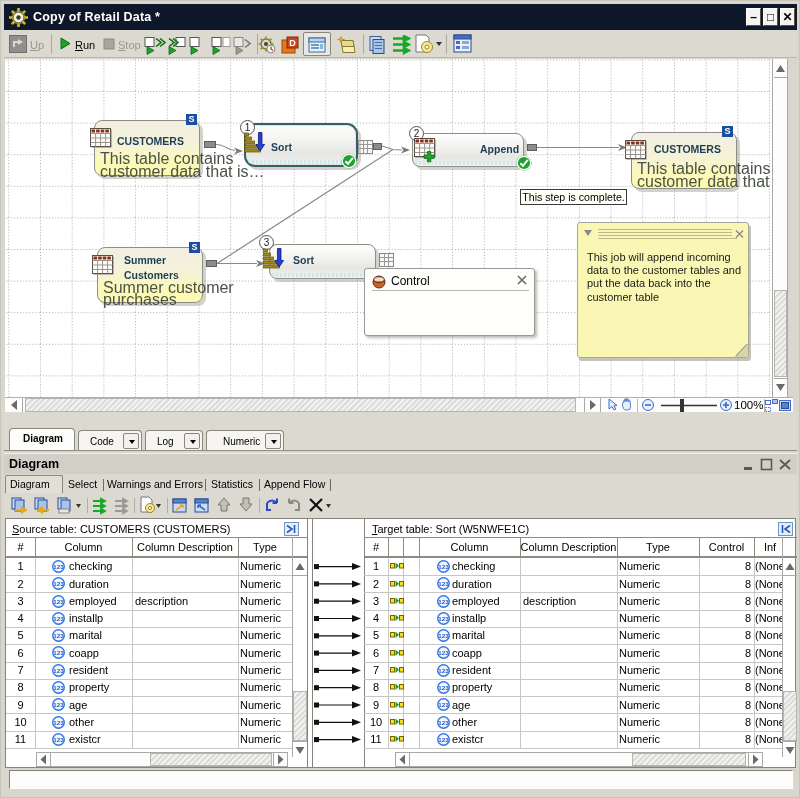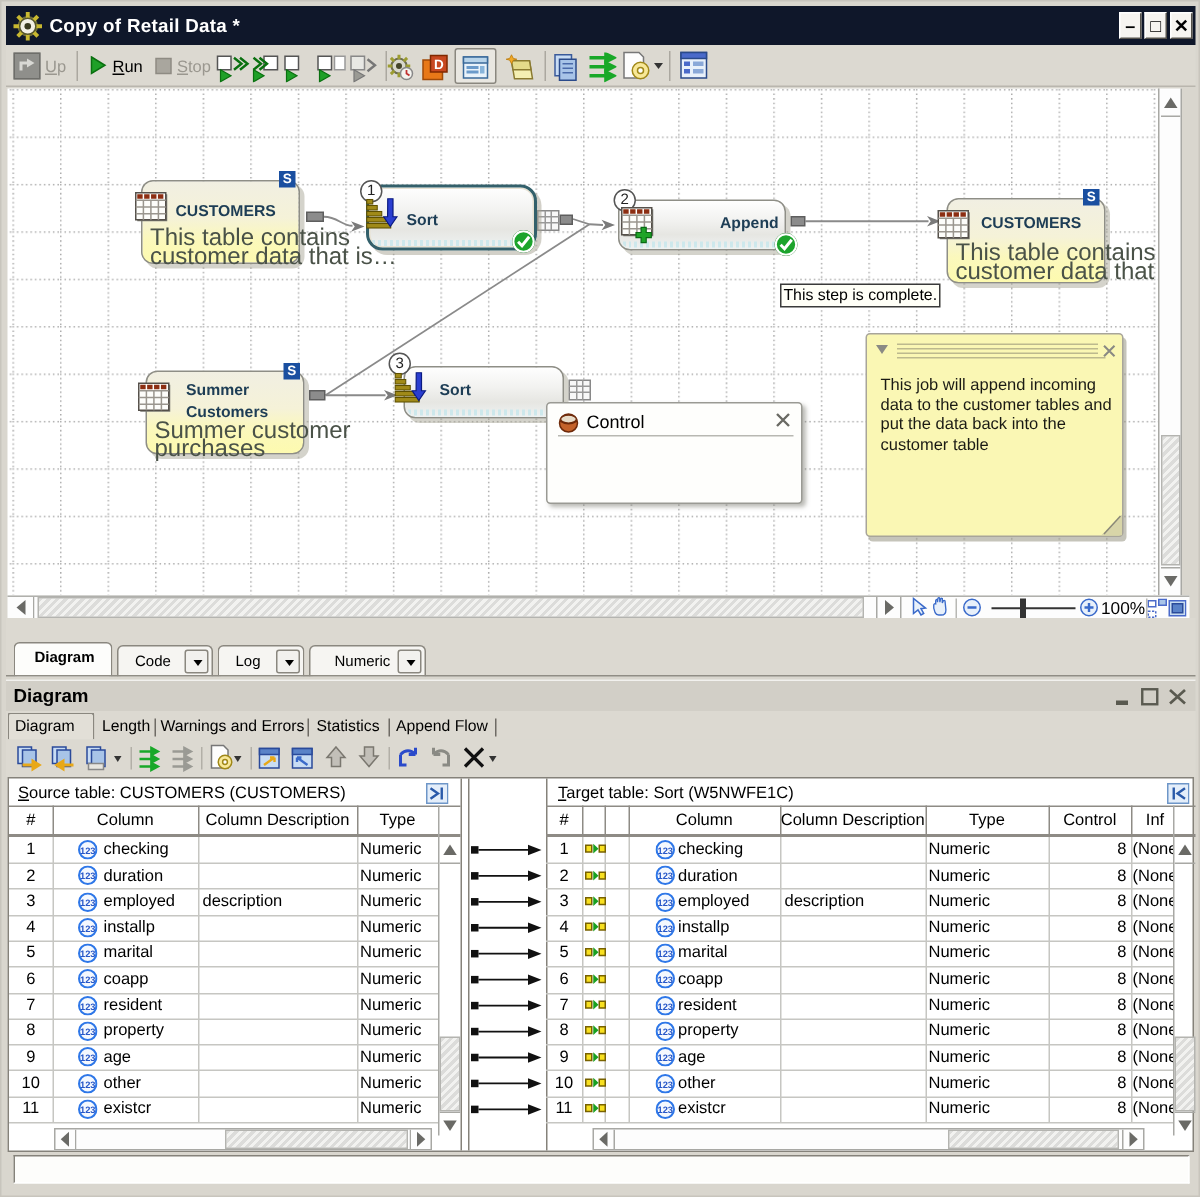--- a/index.html
+++ b/index.html
@@ -405,21 +405,21 @@
     <span class="abs" style="left:5px;top:3px;font-size:12.5px;font-weight:bold;color:#000;">Diagram</span>
     <svg class="abs" style="left:738px;top:4px" width="52" height="13" viewBox="0 0 52 13">
       <rect x="2" y="9" width="8" height="3" fill="#5A5A50"></rect>
       <rect x="19.5" y="1.5" width="10" height="10" fill="none" stroke="#5A5A50" stroke-width="1.6"></rect>
       <path d="M38 2 L48 11 M48 2 L38 11" stroke="#5A5A50" stroke-width="1.8" fill="none"></path>
     </svg>
   </div>
   <div id="dtabs" class="abs">
     <div class="abs" style="left:1px;top:1px;width:58px;height:18px;background:#E2DFD7;border:1px solid #8A877F;border-bottom:none;border-radius:2px 2px 0 0;"></div>
     <span class="abs" style="left:6px;top:4px;font-size:10.5px;">Diagram</span>
-    <span class="abs" style="left:64px;top:4px;font-size:10.5px;">Length</span>
+    <span class="abs" style="left:64px;top:4px;font-size:10.5px;">Select</span>
     <span class="abs" style="left:103px;top:4px;font-size:10.5px;">Warnings and Errors</span>
     <span class="abs" style="left:207px;top:4px;font-size:10.5px;">Statistics</span>
     <span class="abs" style="left:260px;top:4px;font-size:10.5px;">Append Flow</span>
     <div class="abs" style="left:99px;top:5px;width:1px;height:12px;background:#6E6B65;"></div>
     <div class="abs" style="left:201px;top:5px;width:1px;height:12px;background:#6E6B65;"></div>
     <div class="abs" style="left:255px;top:5px;width:1px;height:12px;background:#6E6B65;"></div>
     <div class="abs" style="left:326px;top:5px;width:1px;height:12px;background:#6E6B65;"></div>
   </div>
   <div id="dtoolbar" class="abs">
     <svg class="abs" style="left:4px;top:3px" width="330" height="19" viewBox="0 0 330 19">

